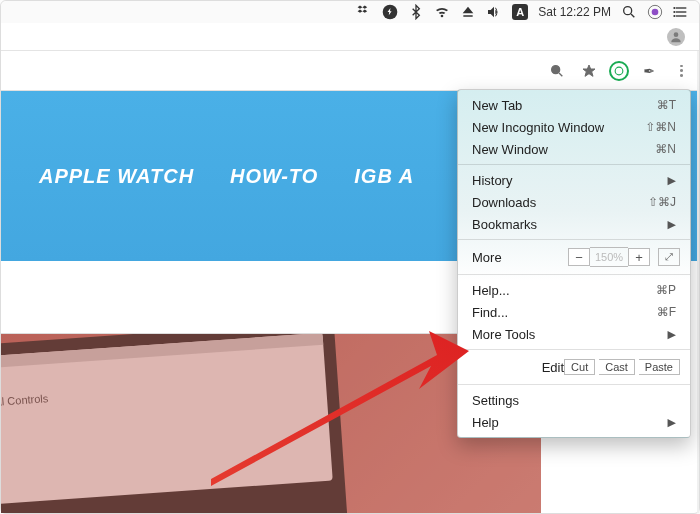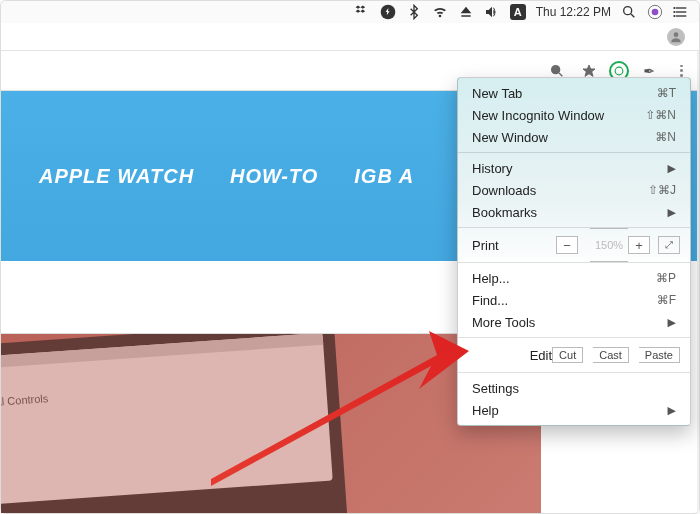--- a/index.html
+++ b/index.html
@@ -33,32 +33,32 @@
 
   
   .photo { position:absolute; left:0; bottom:0; width:540px; height:180px; background:linear-gradient(135deg,#b96c66,#d2948c); border-top:1px solid #ddd; overflow:hidden; }
   .laptop { position:absolute; left:-40px; bottom:-20px; width:380px; height:200px; background:#333; border-radius:10px 10px 0 0; transform:rotate(-4deg); }
   .screen { position:absolute; inset:12px 12px 40px 12px; background:#eee; border-radius:4px; }
   .screen .browbar { height:12px; background:#ccc; }
   .screen .txt { font-size:9px; color:#555; padding:10px; }
   .photo .overlay { position:absolute; inset:0; background:rgba(190,77,64,0.35); }
 
   
-  .menu { position:absolute; top:76px; right:8px; width:234px; background:linear-gradient(#d5eef0 0%, #e9f3f4 35%, #ffffff 55%); border:1px solid rgba(0,0,0,0.2); border-radius:4px; box-shadow:0 8px 20px rgba(0,0,0,0.25); padding:4px 0; font-size:13px; color:#222; }
+  .menu { position:absolute; top:88px; right:8px; width:234px; background:linear-gradient(#d5eef0 0%, #e9f3f4 35%, #ffffff 55%); border:1px solid rgba(0,0,0,0.2); border-radius:4px; box-shadow:0 8px 20px rgba(0,0,0,0.25); padding:4px 0; font-size:13px; color:#222; }
   .menu .item { display:flex; align-items:center; justify-content:space-between; padding:3px 14px; height:22px; cursor:default; }
   .menu .sep { height:1px; background:rgba(0,0,0,0.12); margin:4px 0; }
   .menu .shortcut { color:#666; font-size:12px; }
   .menu .arrow { color:#555; font-size:11px; }
   .zoom-row { display:flex; align-items:center; justify-content:space-between; padding:3px 10px 3px 14px; height:26px; }
   .zoom-ctrl { display:flex; align-items:center; gap:0; }
   .zoom-ctrl .btn { width:22px; height:18px; border:1px solid #bbb; background:#fff; font-size:13px; display:flex; align-items:center; justify-content:center; color:#555;}
-  .zoom-ctrl .val { width:38px; height:34px; border-top:1px solid #bbb; border-bottom:1px solid #bbb; font-size:11px; color:#bbb; display:flex; align-items:center; justify-content:center;margin-left:12px;}
+  .zoom-ctrl .val { width:38px; height:20px; border-top:1px solid #bbb; border-bottom:1px solid #bbb; font-size:11px; color:#bbb; display:flex; align-items:center; justify-content:center;}
   .zoom-ctrl .full { width:22px; height:18px; border:1px solid #bbb; margin-left:8px; font-size:10px; display:flex; align-items:center; justify-content:center; color:#555;}
   .edit-row { display:flex; align-items:center; justify-content:flex-end; padding:3px 10px 3px 14px; height:26px;}
-  .edit-ctrl { display:flex; gap:10px; }
+  .edit-ctrl { display:flex; gap:4px; }
   .edit-ctrl .b { border:1px solid #bbb; background:#fff; font-size:11px; padding:1px 6px; color:#444;}
   .edit-ctrl .b + .b { border-left:none; }
 
   
   .arrow-annot { position:absolute; left:200px; top:310px; width:270px; height:180px; pointer-events:none; }
 
   
   .vline { position:absolute; right:0; top:50px; bottom:0; width:2px; background:#f0f0f0; }
 </style>
 </head>
@@ -92,21 +92,21 @@
         <svg viewBox="0 0 24 24" fill="#333">
           <path d="M5 17h14v2H5v-2zm7-13l8 10H4l8-10z"></path>
         </svg>
       </span>
     <span class="icon">
         <svg viewBox="0 0 24 24" fill="#333">
           <path d="M3 9v6h4l5 5V4L7 9H3zm13 3a4 4 0 00-2-3.5v7A4 4 0 0016 12zm-2-7v2a7 7 0 010 10v2a9 9 0 000-14z"></path>
         </svg>
       </span>
     <span class="icon" style="background:#333;color:#fff;width:16px;height:16px;border-radius:3px;font-size:11px;font-weight:bold;">A</span>
-    <span class="clock">Thu 12:22 PM</span>
+    <span class="clock">Sat 12:22 PM</span>
     <span class="icon">
         <svg viewBox="0 0 24 24" fill="none" stroke="#333" stroke-width="2">
           <circle cx="10" cy="10" r="6"></circle>
           <path d="M20 20l-5-5"></path>
         </svg>
       </span>
     <span class="icon">
         <svg viewBox="0 0 24 24">
           <circle cx="12" cy="12" r="10" fill="none" stroke="#333" stroke-width="1"></circle>
           <circle cx="12" cy="12" r="5" fill="#8e4ec6"></circle>
@@ -197,21 +197,21 @@
     <div class="item">
         <span>Downloads</span>
         <span class="shortcut">⇧⌘J</span>
       </div>
     <div class="item">
         <span>Bookmarks</span>
         <span class="arrow">▶</span>
       </div>
     <div class="sep"></div>
     <div class="zoom-row">
-      <span>Print</span>
+      <span>More</span>
       <div class="zoom-ctrl">
         <div class="btn">−</div>
         <div class="val">150%</div>
         <div class="btn">+</div>
         <div class="full">⤢</div>
       </div>
     </div>
     <div class="sep"></div>
     <div class="item">
         <span>Help...</span>

